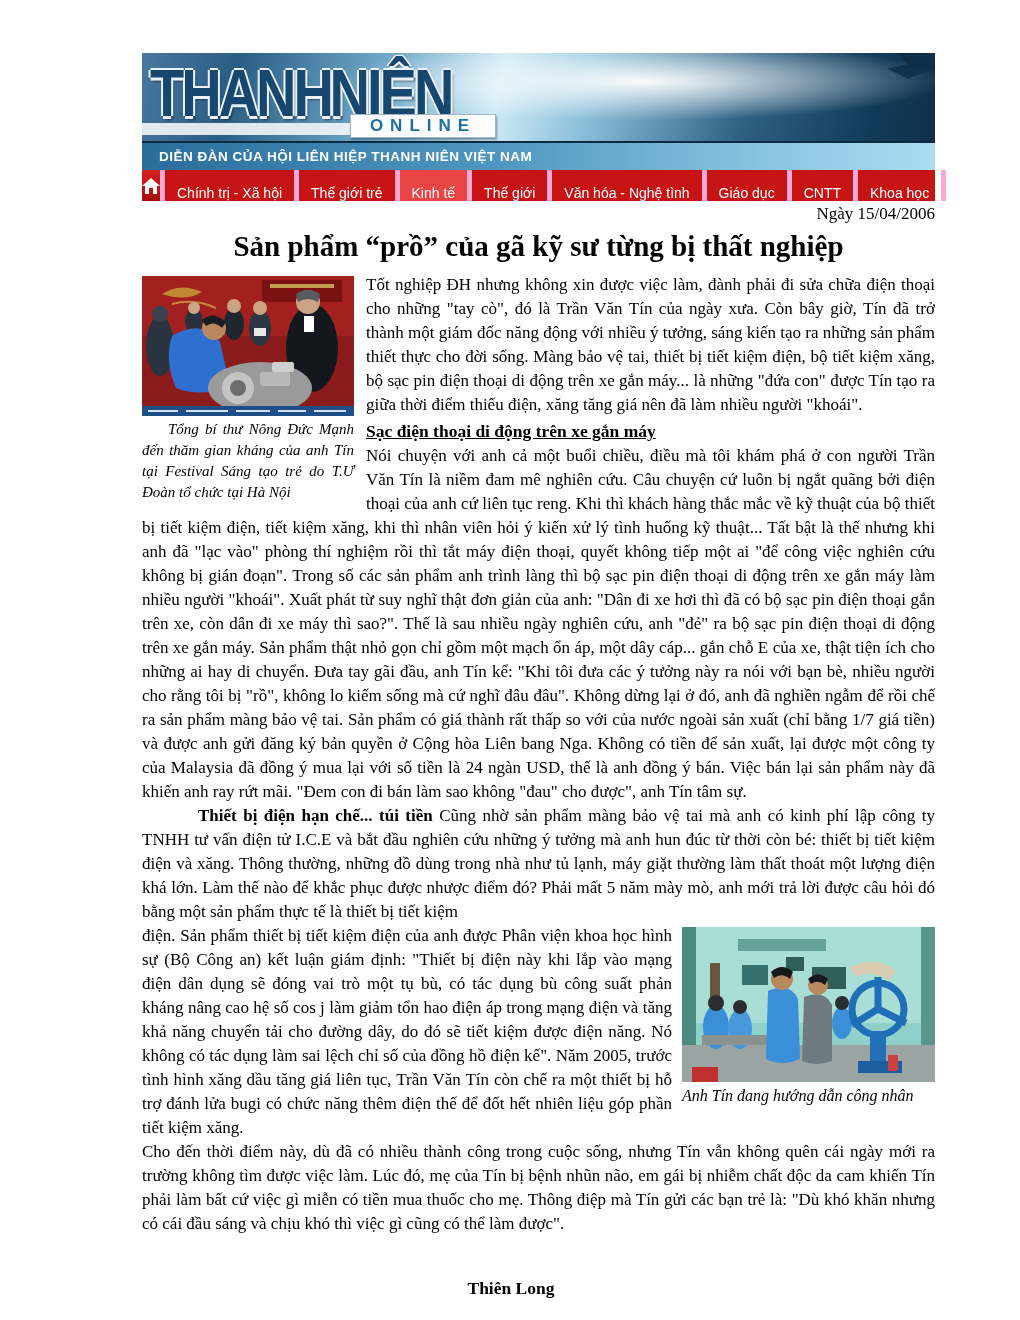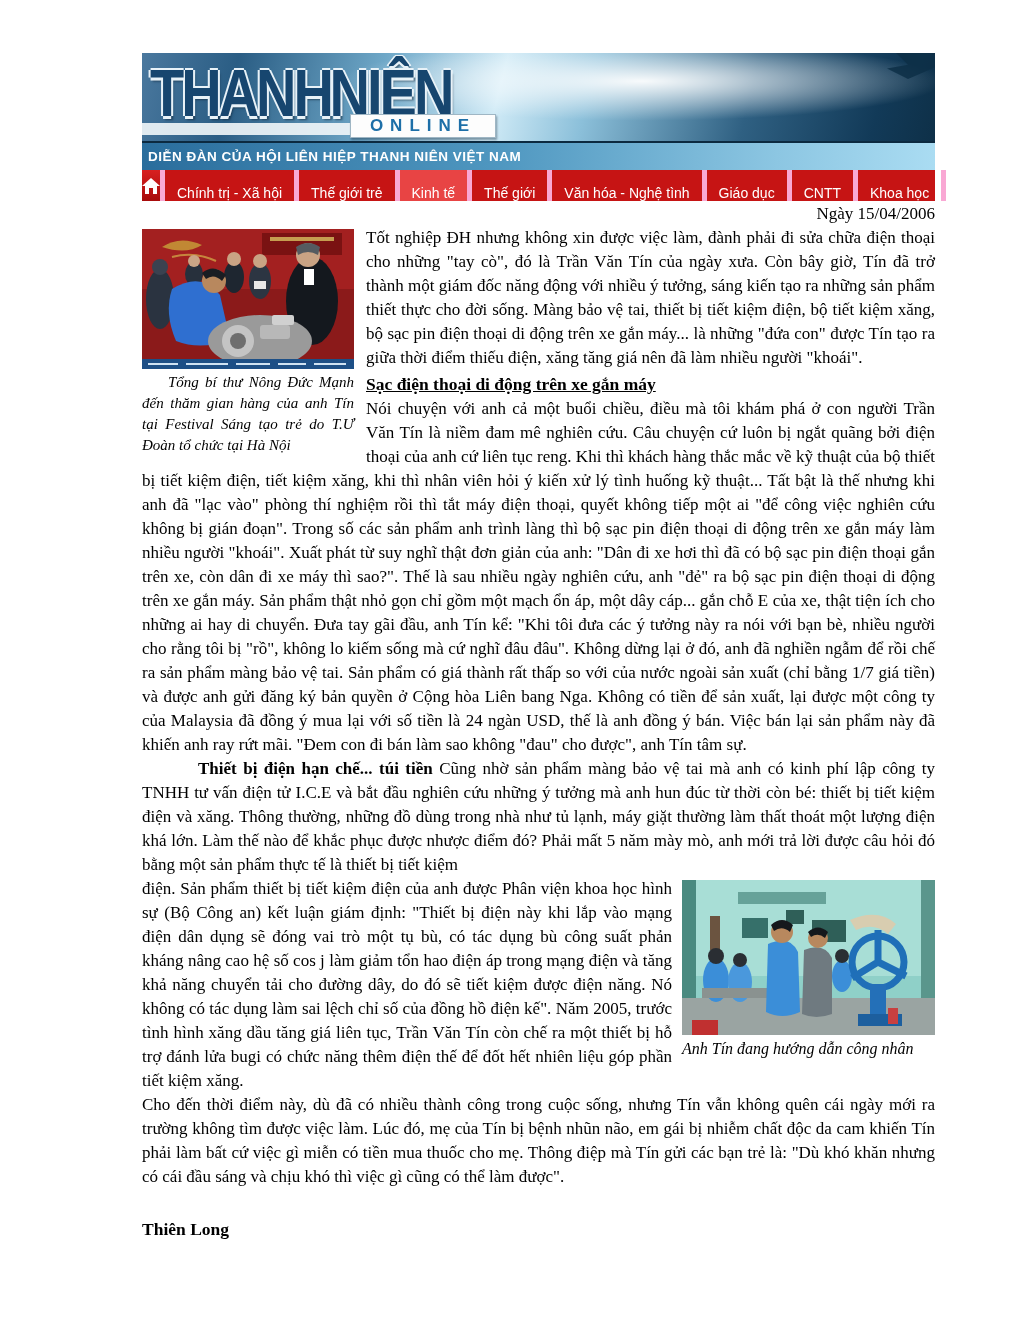--- a/index.html
+++ b/index.html
@@ -51,21 +51,21 @@
     opacity:.85;
   }
 
   
   .tagline {
     height:27px; line-height:27px;
     background:linear-gradient(90deg, #2a6d9c 0%, #4f97c0 45%, #8cc6e2 80%, #aadcf2 100%);
     color:#ffffff;
     font-family:"Liberation Sans", sans-serif;
     font-weight:bold; font-size:13.5px; letter-spacing:.5px;
-    padding-left:6px;
+    padding-left:17px;
   }
 
   
   .nav {
     display:flex; height:31px; background:#c61414;
     font-family:"Liberation Sans", sans-serif;
     font-size:14px; color:#fff;
   }
   .nav-home {
     width:40px; display:flex; align-items:center; justify-content:center;
@@ -117,22 +117,22 @@
   .photo-right {
     float:right; width:253px; margin:3px 0 2px 10px;
   }
   .photo-right svg { display:block; width:253px; height:155px; }
   .photo-caption-right {
     font-style:italic; font-size:16px; line-height:20px;
     text-align:left; margin-top:4px;
   }
 
   .author-line {
-    text-align:left; padding-right:55px; font-weight:bold;
-    font-size:17.5px; margin-top:28px;
+    text-align:center; padding-right:55px; font-weight:bold;
+    font-size:17.5px; margin-top:40px;
   }
   .clearfix::after { content:""; display:block; clear:both; }
 </style>
 </head>
 <body>
 
 <div class="page">
 
   <div class="masthead">
     <div class="logo-underline"></div>
@@ -155,20 +155,21 @@
     <div class="nav-item">Thế giới</div>
     <div class="nav-item">Văn hóa - Nghệ tình</div>
     <div class="nav-item">Giáo dục</div>
     <div class="nav-item">CNTT</div>
     <div class="nav-item">Khoa học</div>
     <div class="nav-item">Sức điệp</div>
   </div>
 
   <div class="date-line">Ngày 15/04/2006</div>
 
+  <h1 class="article-title">Sản phẩm “prồ” của gã kỹ sư từng bị thất nghiệp</h1>
 
   <div class="article-body clearfix">
 
     <div class="photo-left">
       <svg viewBox="0 0 212 140">
         <rect width="212" height="140" fill="#8b1a1a"></rect>
         <rect x="0" y="0" width="212" height="60" fill="#a32020"></rect>
         <path d="M20 18 q18 -12 40 -2 q-16 10 -40 2" fill="#c8a23a" opacity=".8"></path>
         <path d="M30 28 q22 -6 44 4" stroke="#d4b24a" stroke-width="2" fill="none" opacity=".7"></path>
         <rect x="120" y="4" width="80" height="22" fill="#7a1212"></rect>
@@ -194,21 +195,21 @@
         <circle cx="96" cy="112" r="8" fill="#6e6e6e"></circle>
         <rect x="118" y="96" width="30" height="14" rx="3" fill="#b8b8b8"></rect>
         <rect x="130" y="86" width="22" height="10" rx="2" fill="#d0d0d0"></rect>
         <rect x="0" y="130" width="212" height="10" fill="#1d4f86"></rect>
         <rect x="6" y="134" width="30" height="2" fill="#cfe2f2"></rect>
         <rect x="44" y="134" width="42" height="2" fill="#cfe2f2"></rect>
         <rect x="94" y="134" width="34" height="2" fill="#cfe2f2"></rect>
         <rect x="136" y="134" width="28" height="2" fill="#cfe2f2"></rect>
         <rect x="172" y="134" width="32" height="2" fill="#cfe2f2"></rect>
       </svg>
-      <div class="photo-caption-left">Tổng bí thư Nông Đức Mạnh đến thăm gian hàng của anh Tín tại Festival Sáng tạo trẻ do T.Ư Đoàn tổ chức tại Hà Nội</div>
+      <div class="photo-caption-left">Tổng bí thư Nông Đức Mạnh đến thăm gian kháng của anh Tín tại Festival Sáng tạo trẻ do T.Ư Đoàn tổ chức tại Hà Nội</div>
     </div>
 
     <p>Tốt nghiệp ĐH nhưng không xin được việc làm, đành phải đi sửa chữa điện thoại cho những "tay cò", đó là Trần Văn Tín của ngày xưa. Còn bây giờ, Tín đã trở thành một giám đốc năng động với nhiều ý tưởng, sáng kiến tạo ra những sản phẩm thiết thực cho đời sống. Màng bảo vệ tai, thiết bị tiết kiệm điện, bộ tiết kiệm xăng, bộ sạc pin điện thoại di động trên xe gắn máy... là những "đứa con" được Tín tạo ra giữa thời điểm thiếu điện, xăng tăng giá nên đã làm nhiều người "khoái".</p>
 
     <p class="section-heading">Sạc điện thoại di động trên xe gắn máy</p>
 
     <p>Nói chuyện với anh cả một buổi chiều, điều mà tôi khám phá ở con người Trần Văn Tín là niềm đam mê nghiên cứu. Câu chuyện cứ luôn bị ngắt quãng bởi điện thoại của anh cứ liên tục reng. Khi thì khách hàng thắc mắc về kỹ thuật của bộ thiết bị tiết kiệm điện, tiết kiệm xăng, khi thì nhân viên hỏi ý kiến xử lý tình huống kỹ thuật... Tất bật là thế nhưng khi anh đã "lạc vào" phòng thí nghiệm rồi thì tắt máy điện thoại, quyết không tiếp một ai "để công việc nghiên cứu không bị gián đoạn". Trong số các sản phẩm anh trình làng thì bộ sạc pin điện thoại di động trên xe gắn máy làm nhiều người "khoái". Xuất phát từ suy nghĩ thật đơn giản của anh: "Dân đi xe hơi thì đã có bộ sạc pin điện thoại gắn trên xe, còn dân đi xe máy thì sao?". Thế là sau nhiều ngày nghiên cứu, anh "đẻ" ra bộ sạc pin điện thoại di động trên xe gắn máy. Sản phẩm thật nhỏ gọn chỉ gồm một mạch ổn áp, một dây cáp... gắn chỗ E của xe, thật tiện ích cho những ai hay di chuyển. Đưa tay gãi đầu, anh Tín kể: "Khi tôi đưa các ý tưởng này ra nói với bạn bè, nhiều người cho rằng tôi bị "rồ", không lo kiếm sống mà cứ nghĩ đâu đâu". Không dừng lại ở đó, anh đã nghiền ngẫm để rồi chế ra sản phẩm màng bảo vệ tai. Sản phẩm có giá thành rất thấp so với của nước ngoài sản xuất (chỉ bằng 1/7 giá tiền) và được anh gửi đăng ký bản quyền ở Cộng hòa Liên bang Nga. Không có tiền để sản xuất, lại được một công ty của Malaysia đã đồng ý mua lại với số tiền là 24 ngàn USD, thế là anh đồng ý bán. Việc bán lại sản phẩm này đã khiến anh ray rứt mãi. "Đem con đi bán làm sao không "đau" cho được", anh Tín tâm sự.</p>
 
     <p class="para3a"><span class="lead-bold">Thiết bị điện hạn chế... túi tiền</span><span> Cũng nhờ sản phẩm màng bảo vệ tai mà anh có kinh phí lập công ty TNHH tư vấn điện tử I.C.E và bắt đầu nghiên cứu những ý tưởng mà anh hun đúc từ thời còn bé: thiết bị tiết kiệm điện và xăng. Thông thường, những đồ dùng trong nhà như tủ lạnh, máy giặt thường làm thất thoát một lượng điện khá lớn. Làm thế nào để khắc phục được nhược điểm đó? Phải mất 5 năm mày mò, anh mới trả lời được câu hỏi đó bằng một sản phẩm thực tế là thiết bị tiết kiệm</span></p>
 

